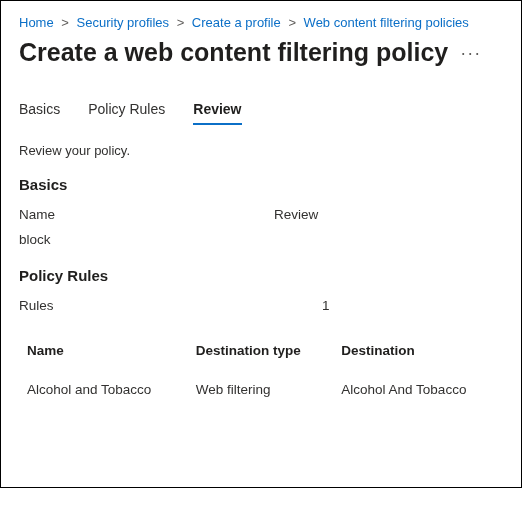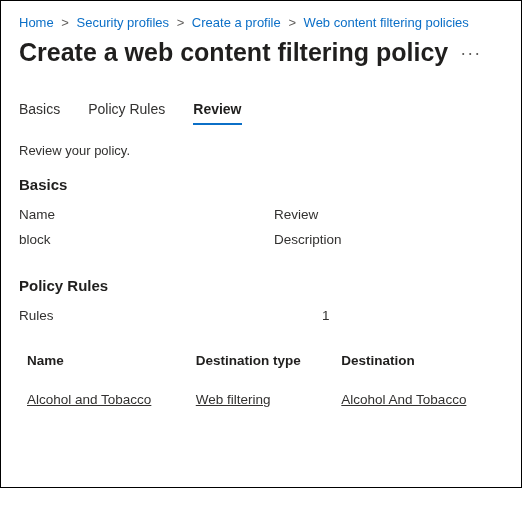--- a/index.html
+++ b/index.html
@@ -97,21 +97,20 @@
   }
   .rules-table th {
     text-align: left;
     font-weight: 600;
     padding: 10px 8px;
     color: #201f1e;
   }
   .rules-table td {
     padding: 14px 8px 10px 8px;
     color: #323130;
-    text-decoration: underline;
   }
 </style>
 </head>
 <body>
 
 <div class="frame">
 
   <div class="breadcrumb">
     <span class="crumb">Home</span>
     <span class="sep">&gt;</span>
@@ -134,21 +133,20 @@
   </div>
 
   <div class="intro">Review your policy.</div>
 
   <div class="section-heading">Basics</div>
 
   <div class="kv-grid">
     <div class="kv-key">Name</div>
     <div class="kv-key">Review</div>
     <div class="kv-val">block</div>
-    <div class="kv-key">Description</div>
     <div class="kv-val"></div>
   </div>
 
   <div class="section-heading">Policy Rules</div>
 
   <div class="kv-grid" style="margin-bottom:20px;gap:48px;">
     <div class="kv-key">Rules</div>
     <div class="kv-val">1</div>
   </div>
 

